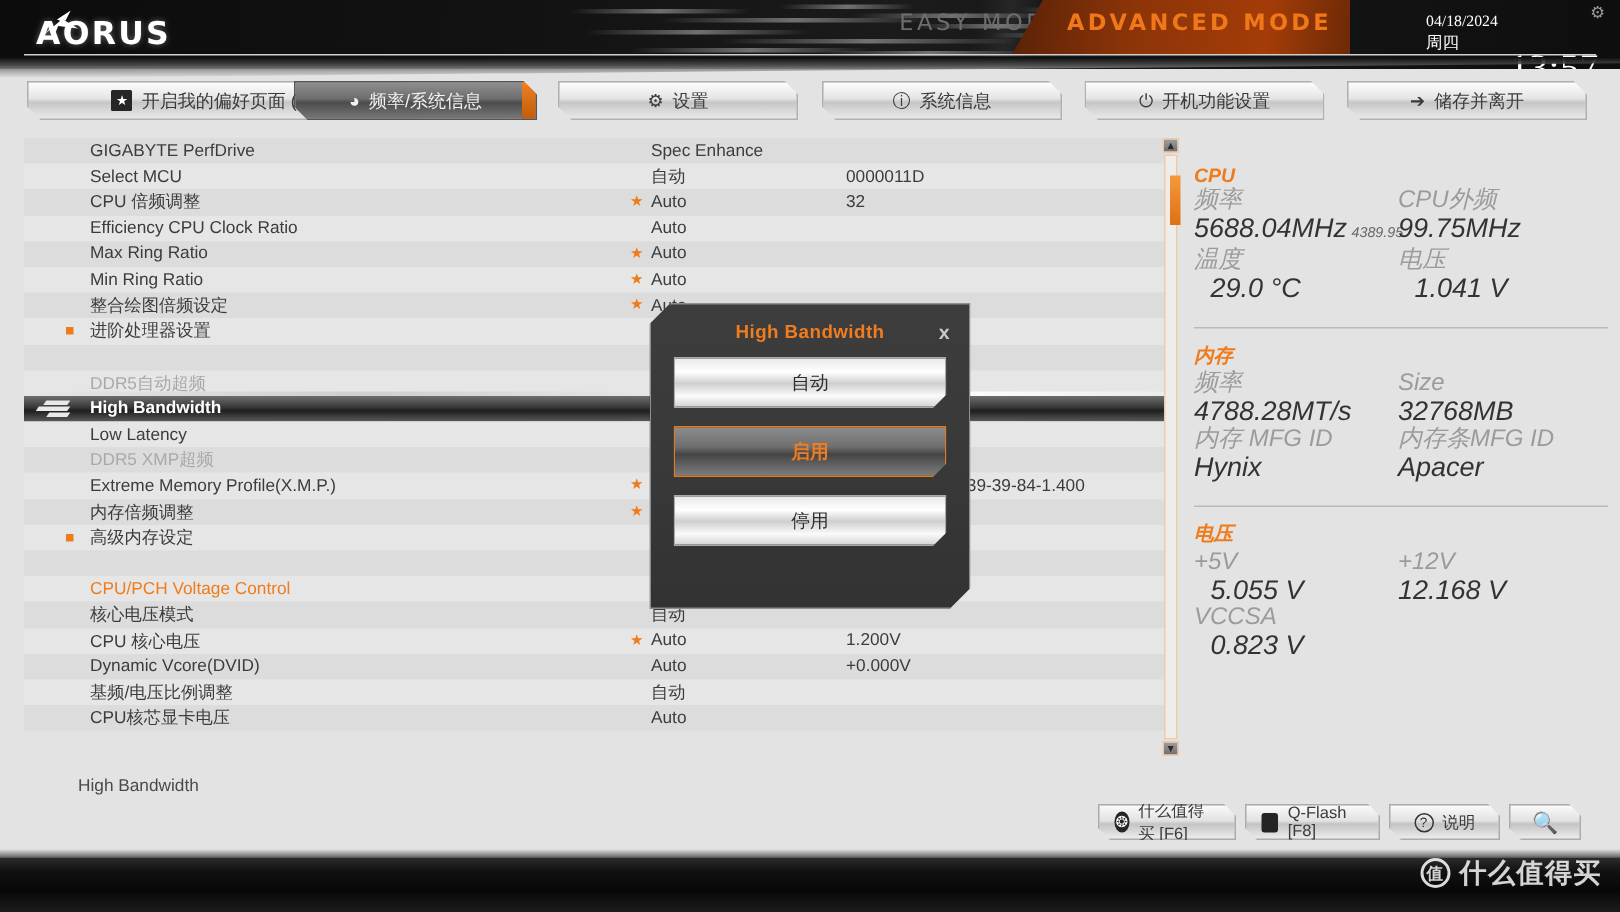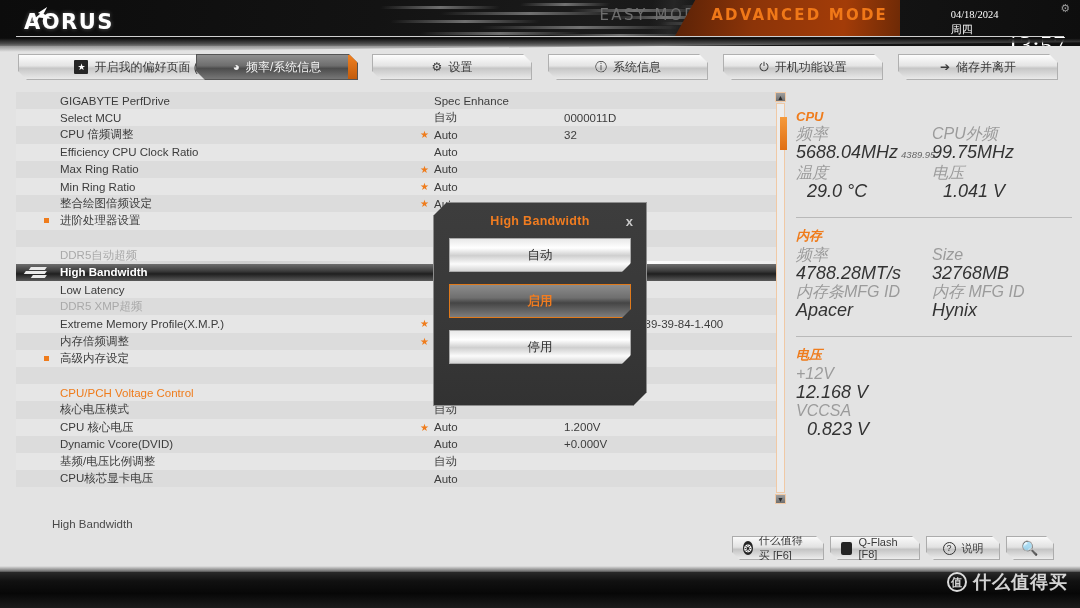--- a/index.html
+++ b/index.html
@@ -424,35 +424,39 @@
           <div class="info-lbl">频率</div>
           <div class="info-val">4788.28MT/s</div>
         </div>
         <div class="info-col">
           <div class="info-lbl">Size</div>
           <div class="info-val">32768MB</div>
         </div>
       </div>
       <div class="info-grid">
         <div class="info-col">
+          <div class="info-lbl">内存 MFG ID</div>
+          <div class="info-val">Hynix</div>
+        </div>
+        <div class="info-col">
           <div class="info-lbl">内存条MFG ID</div>
           <div class="info-val">Apacer</div>
-        </div>
-        <div class="info-col">
-          <div class="info-lbl">内存 MFG ID</div>
-          <div class="info-val">Hynix</div>
         </div>
       </div>
     </div>
 
     <div class="info-hr"></div>
 
     <div class="info-sec">
       <div class="info-title">电压</div>
       <div class="info-grid">
+        <div class="info-col">
+          <div class="info-lbl">+5V</div>
+          <div class="info-val indent">5.055 V</div>
+        </div>
         <div class="info-col">
           <div class="info-lbl">+12V</div>
           <div class="info-val">12.168 V</div>
         </div>
       </div>
       <div class="info-grid">
         <div class="info-col">
           <div class="info-lbl">VCCSA</div>
           <div class="info-val indent">0.823 V</div>
         </div>

